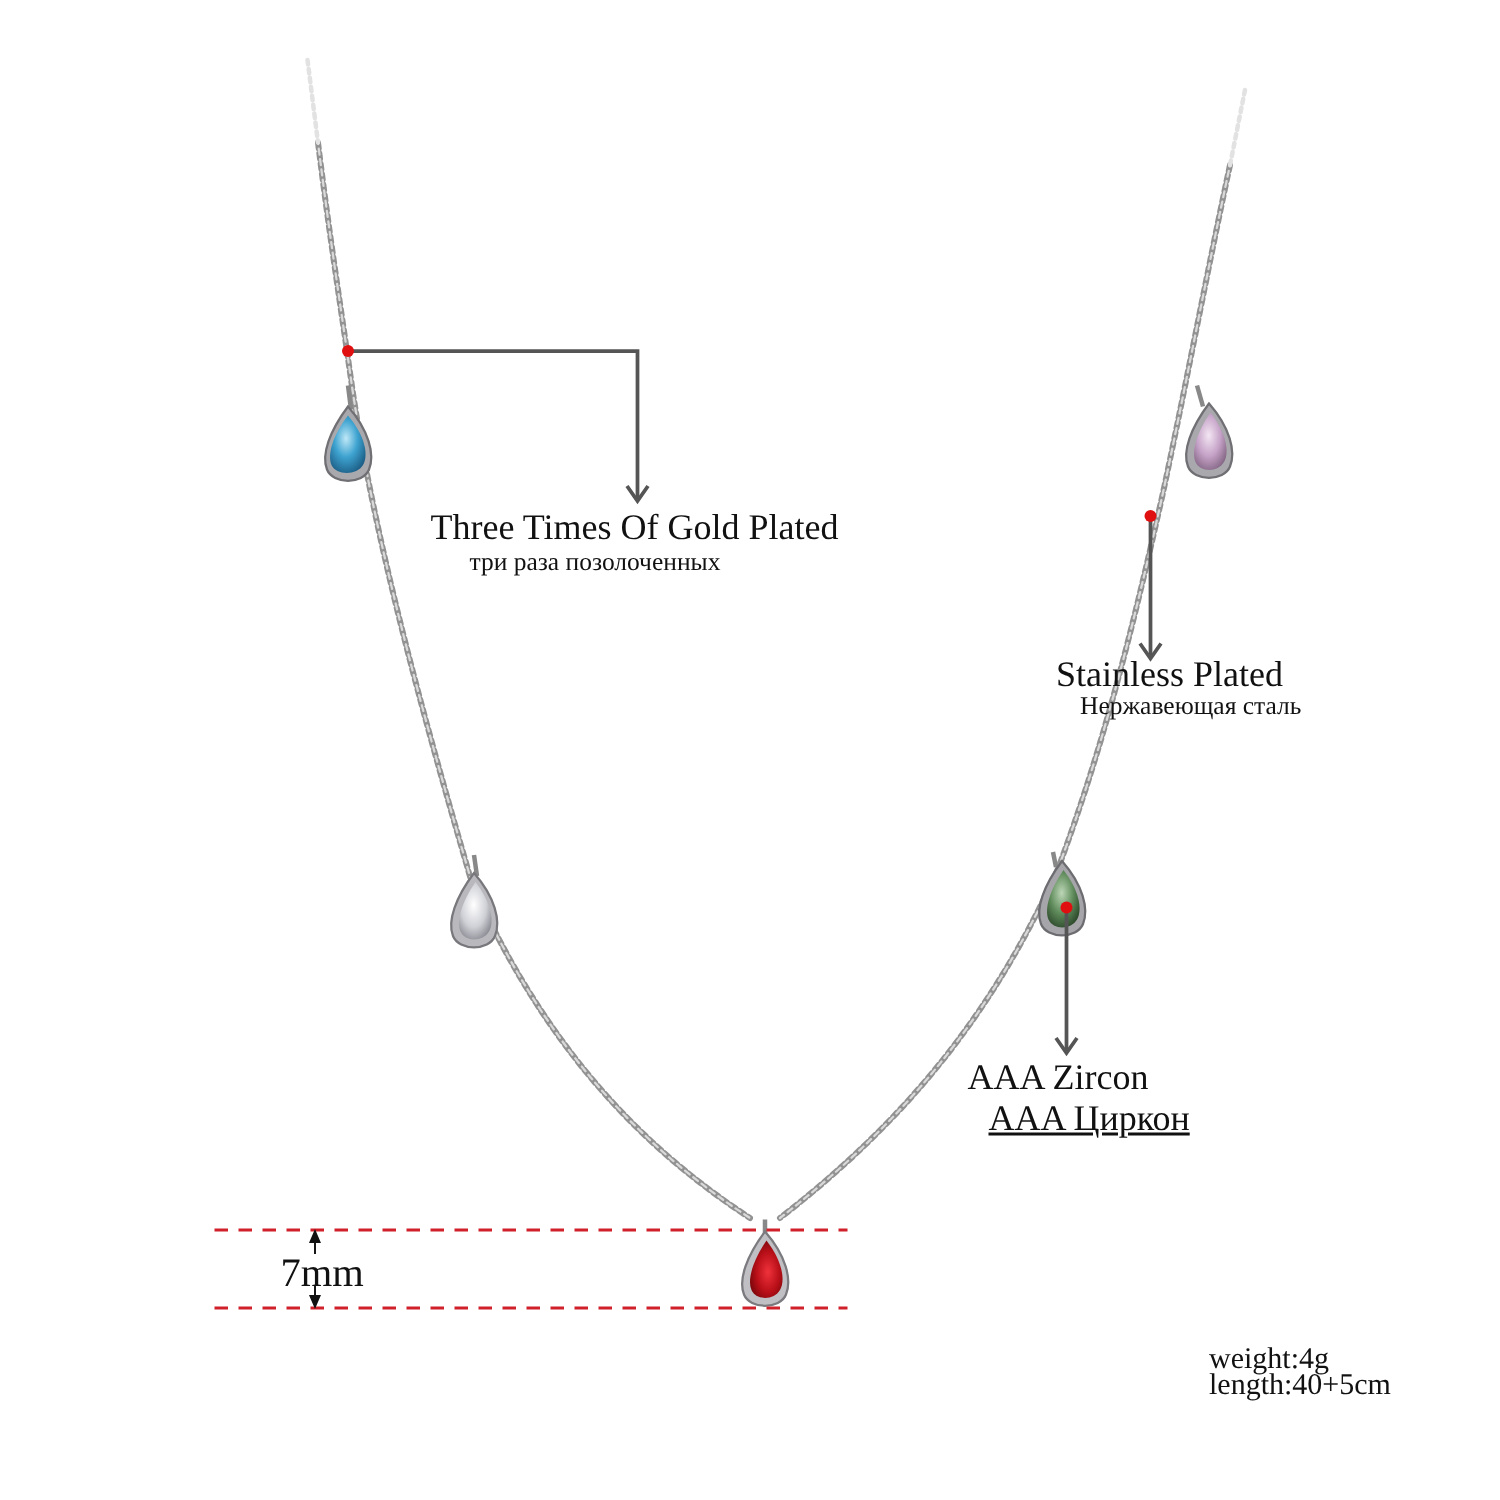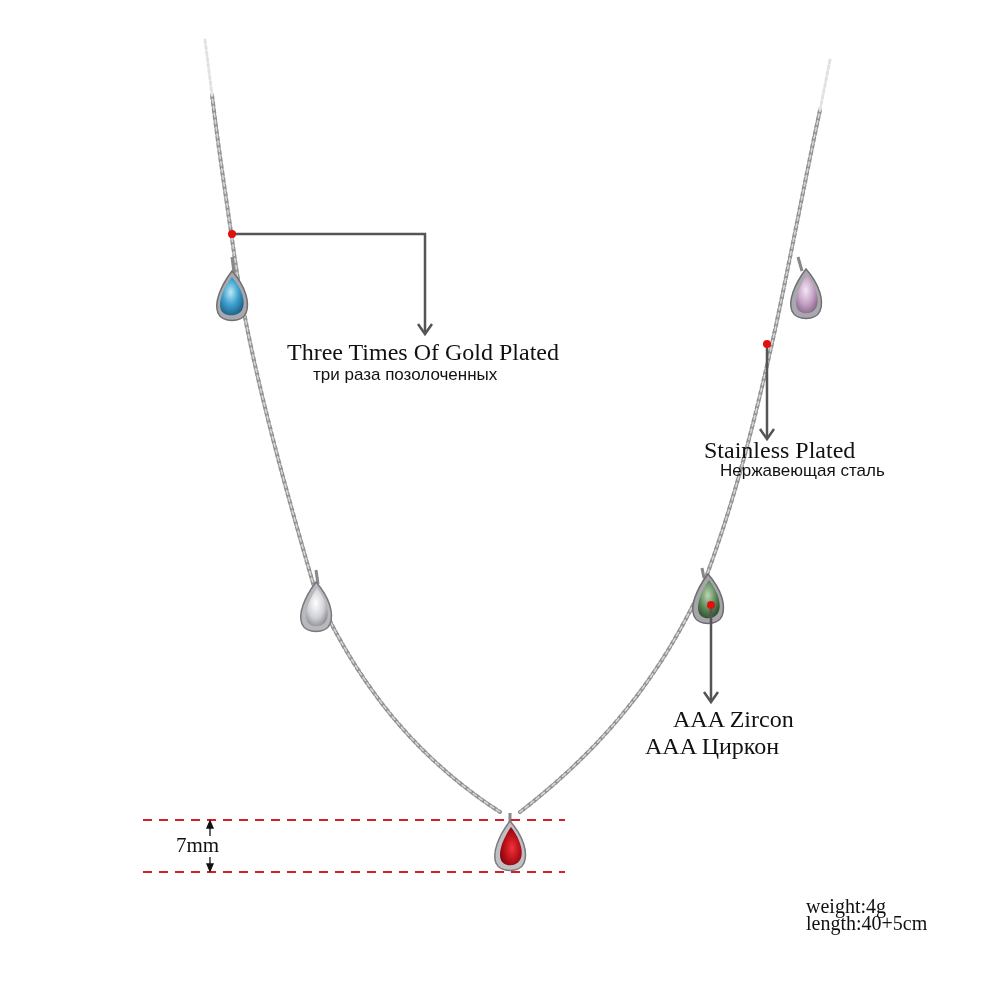--- a/index.html
+++ b/index.html
@@ -1,20 +1,20 @@
 <!DOCTYPE html>
 <html><head>
 <meta charset="utf-8">
 <style>
   html, body { margin:0; padding:0; background:#ffffff; }
   body { width:1000px; height:1000px; position:relative; overflow:hidden; font-family:"Liberation Serif", serif; }
   .abs { position:absolute; }
   svg.art { position:absolute; left:0; top:0; }
   .label-en { font-family:"Liberation Serif", serif; font-size:24px; color:#111; white-space:nowrap; }
-  .label-ru { font-family:Liberation Sans, sans-serif; font-size:17px; color:#111; white-space:nowrap;text-align:right; }
+  .label-ru { font-family:Liberation Serif, serif; font-size:17px; color:#111; white-space:nowrap;text-align:right; }
   .spec { font-family:"Liberation Serif", serif; font-size:20px; color:#111; white-space:nowrap; }
 </style>
 </head>
 <body>
 
 <svg class="art" width="1000" height="1000" viewBox="0 0 1000 1000">
   <defs>
     <pattern id="chainL" patternUnits="userSpaceOnUse" width="8" height="8">
       <ellipse cx="4" cy="4" rx="2.2" ry="3.4" fill="none" stroke="#777" stroke-width="1.4"></ellipse>
     </pattern>
@@ -115,19 +115,19 @@
     <polygon points="207,864 210,871 213,864"></polygon>
   </g>
 </svg>
 
 <div class="abs label-en" style="left:287px; top:339px;">Three Times Of Gold Plated</div>
 <div class="abs label-ru" style="left:313px; top:365px;">три раза позолоченных</div>
 
 <div class="abs label-en" style="left:704px; top:437px;">Stainless Plated</div>
 <div class="abs label-ru" style="left:720px; top:461px;">Нержавеющая сталь</div>
 
-<div class="abs label-en" style="left:645px; top:706px;margin-left:28px;">AAA Zircon</div>
-<div class="abs label-en" style="left:645px; top:733px;"><span>AAA Циркон</span></div>
+<div class="abs label-en" style="left:645px; top:706px;">AAA Zircon</div>
+<div class="abs label-en" style="left:659px; top:733px;text-decoration:underline;"><span>AAA Циркон</span></div>
 
-<div class="abs spec" style="left:176px; top:833px; font-size:21px;">7mm</div>
+<div class="abs spec" style="left:187px; top:833px; font-size:27px;">7mm</div>
 
 <div class="abs spec" style="left:806px; top:912px;text-align:center;">length:40+5cm</div>
 <div class="abs spec" style="left:806px; top:895px;">weight:4g</div>
 
 </body></html>

